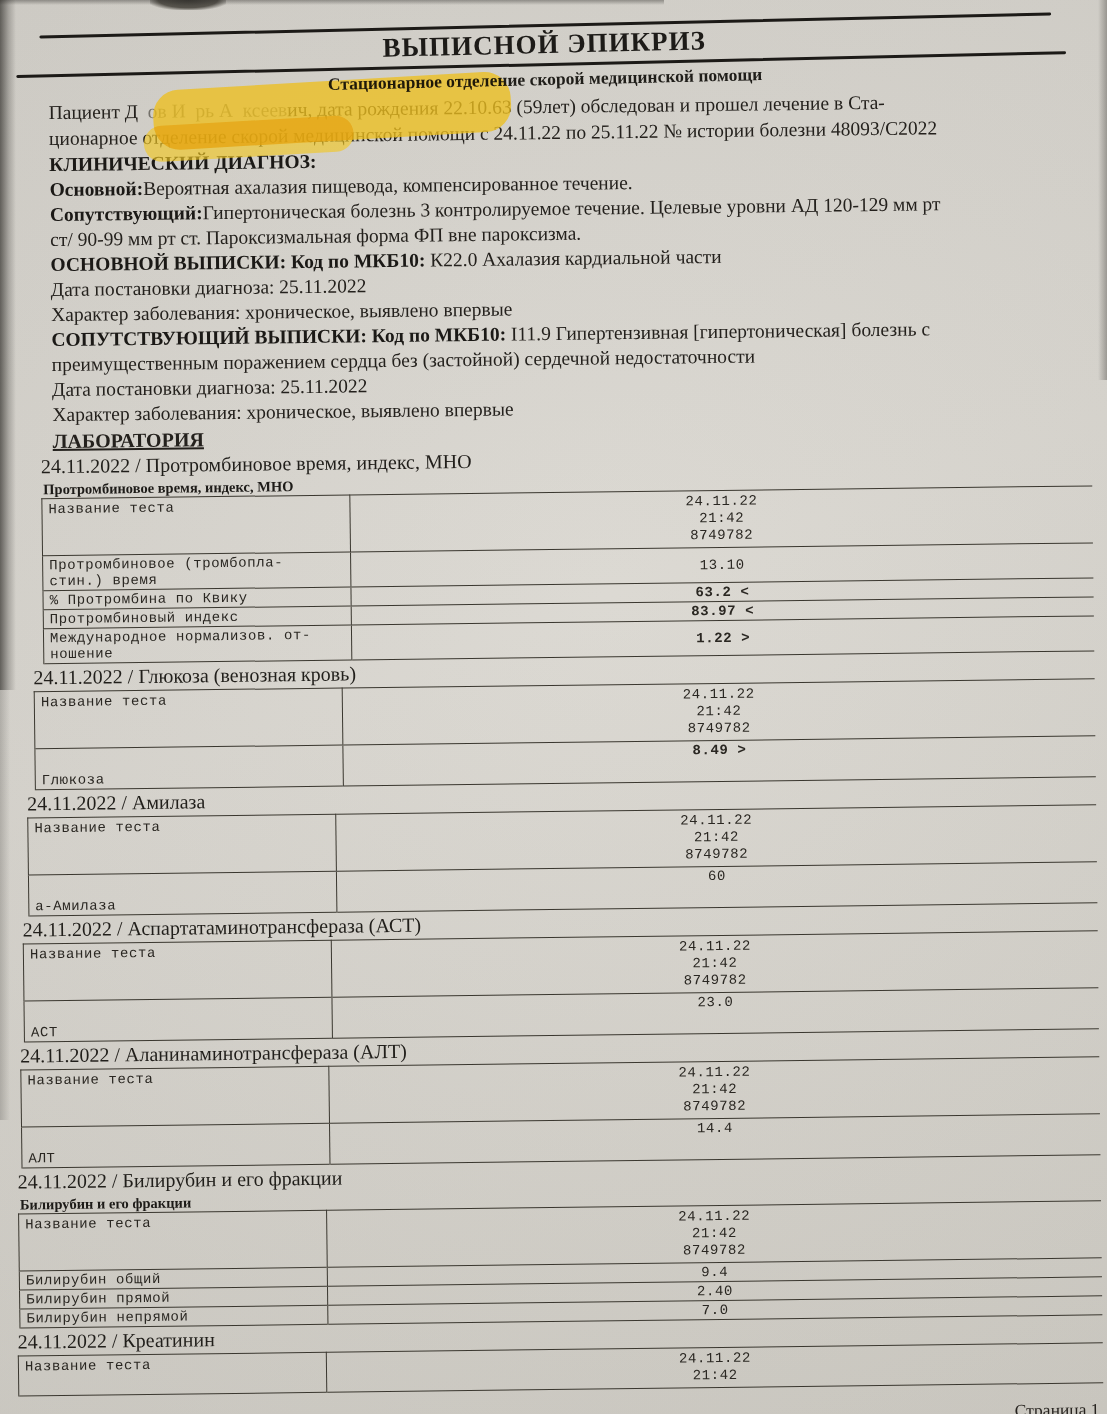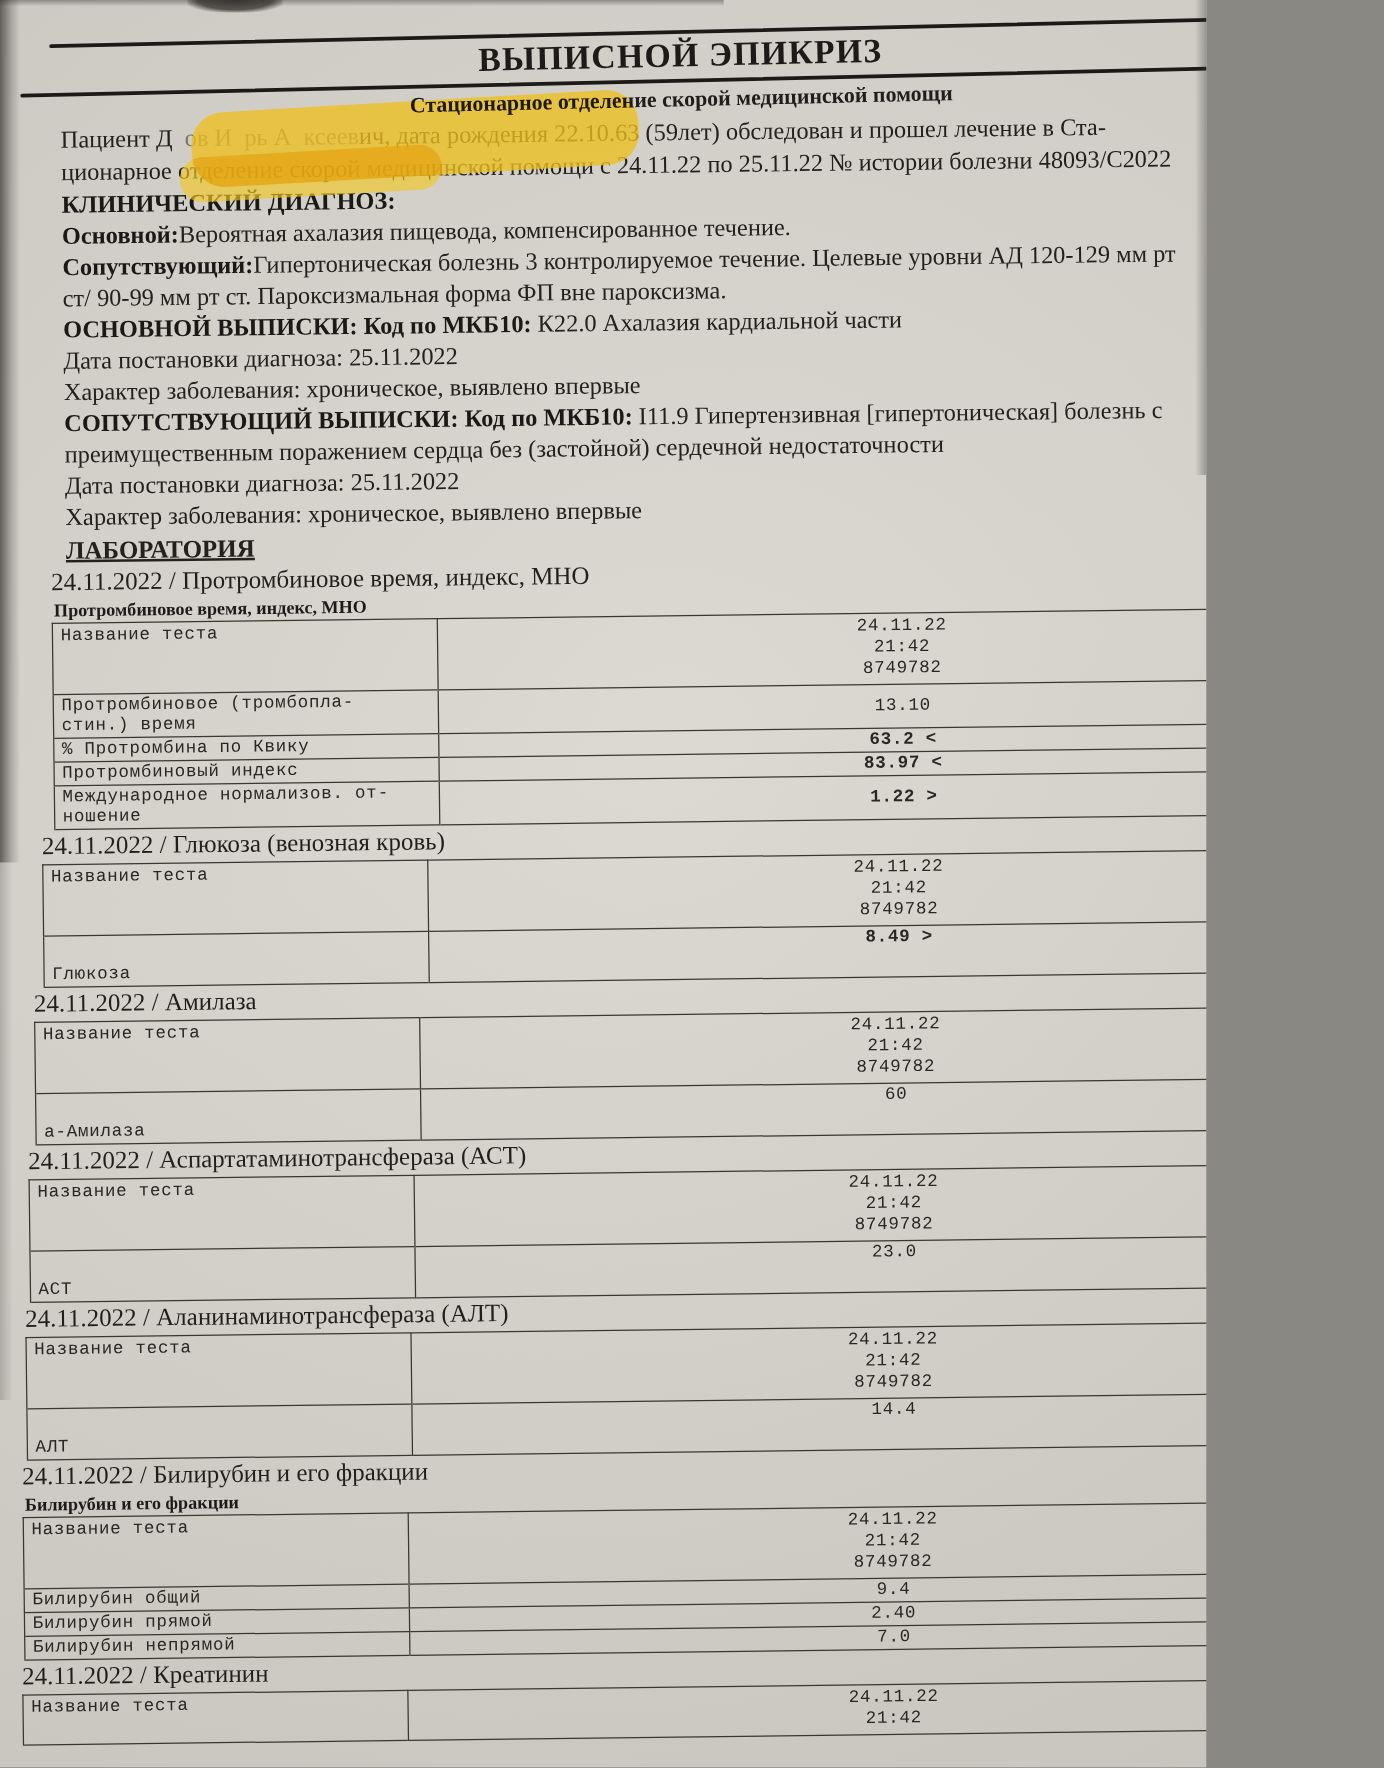--- a/index.html
+++ b/index.html
@@ -1,17 +1,17 @@
 <!DOCTYPE html>
 <html><head>
 <meta charset="utf-8">
 <style>
   html,body{margin:0;padding:0;background:#8a8883;}
   .page{
-    position:relative; width:965px; height:1414px; overflow:hidden;
+    position:relative; width:1107px; height:1414px; overflow:hidden;
     background:
       radial-gradient(130% 95% at 55% 42%, rgba(255,255,255,.10), rgba(0,0,0,.07)),
       linear-gradient(160deg,#d4d1ca 0%, #d8d5ce 45%, #d1cec6 100%);
     color:#24211d;
     font-family:"Liberation Serif","DejaVu Serif",serif;
   }
   
   .edge-left{position:absolute;left:0;top:0;width:16px;height:690px;z-index:5;
     background:linear-gradient(to right, rgba(50,48,44,.70), rgba(50,48,44,.25) 55%, rgba(50,48,44,0));}
   .edge-left2{position:absolute;left:0;top:690px;width:10px;height:430px;z-index:5;

